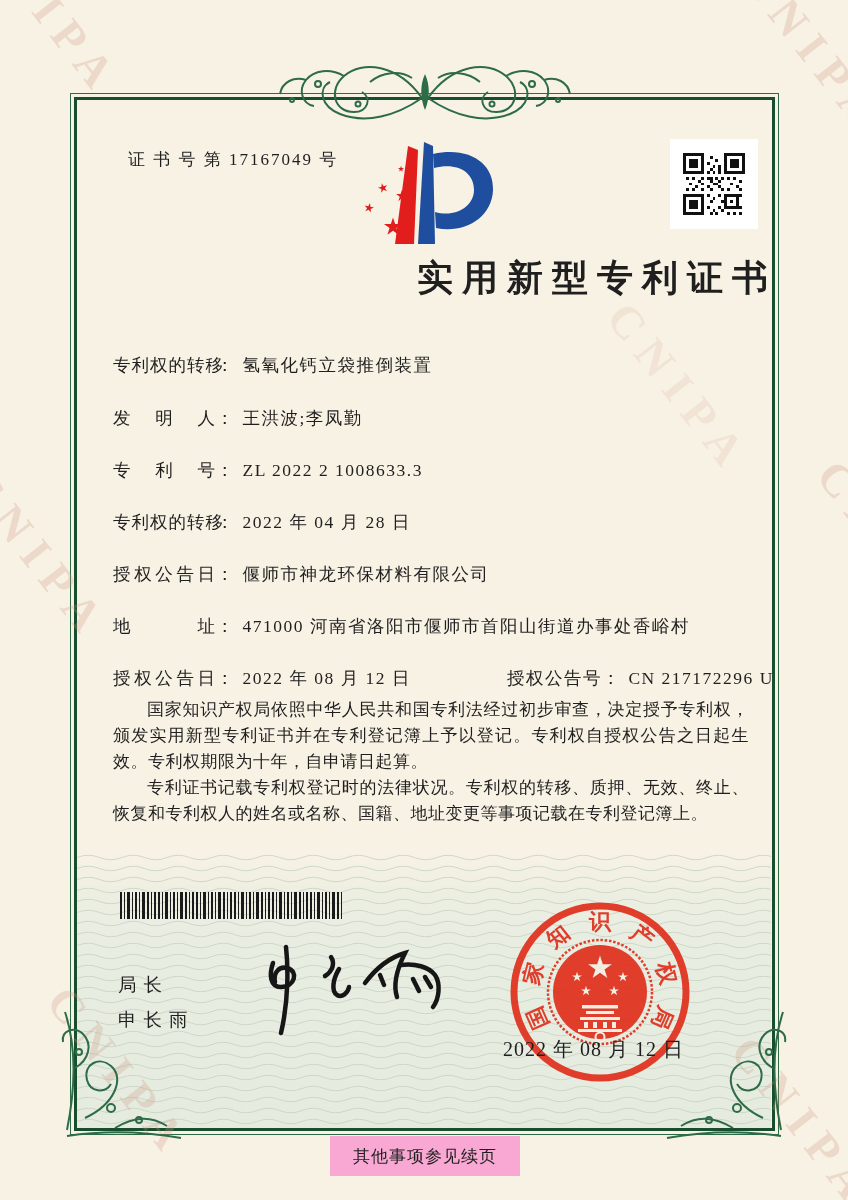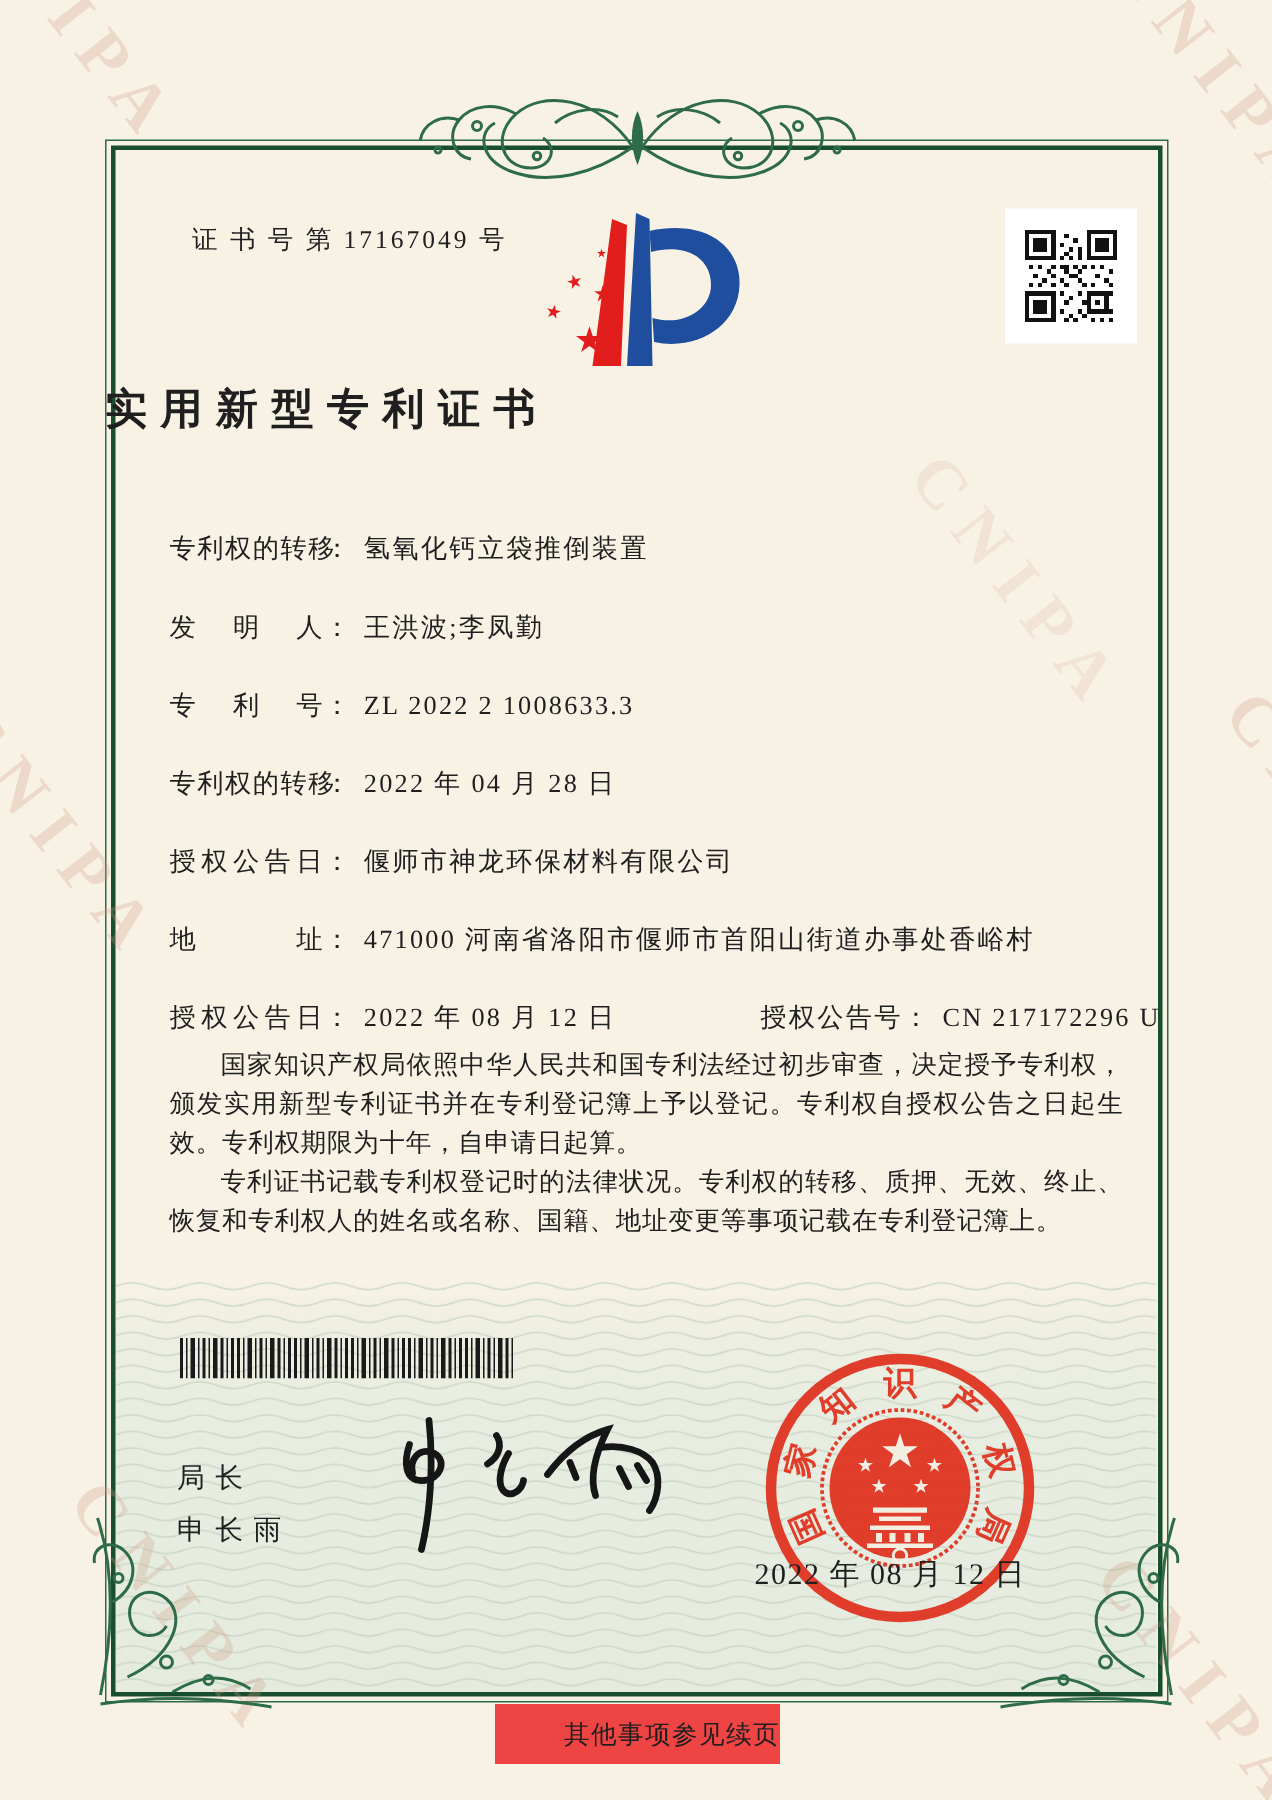--- a/index.html
+++ b/index.html
@@ -14,44 +14,44 @@
   .frame-inner{position:absolute;inset:3px;border:3px solid #184d2d;}
   
   .green-zone{position:absolute;left:77px;top:852px;width:694px;height:278px;z-index:1;
     background:linear-gradient(180deg,rgba(232,237,224,0) 0%,rgba(232,237,224,.75) 16%,#e8ede1 38%,#e5ebdf 100%);}
   .green-zone svg{position:absolute;inset:0;}
   
   .cert-no{position:absolute;left:100px;top:148px;font-size:17px;letter-spacing:2px;z-index:4;margin-left:28px;}
   .logo{position:absolute;left:338px;top:138px;width:180px;height:120px;z-index:4;}
   .qr-box{position:absolute;left:670px;top:139px;width:88px;height:90px;background:#ffffff;z-index:4;}
   .qr-box svg{position:absolute;left:13px;top:14px;}
-  .title{position:absolute;left:70px;top:254px;width:707px;text-align:left;
-         font-size:28px;font-weight:bold;letter-spacing:9px;z-index:4;}
+  .title{position:absolute;left:70px;top:254px;width:707px;text-align:right;
+         font-size:36px;font-weight:bold;letter-spacing:9px;z-index:4;}
   
   .frow{position:absolute;left:113px;font-size:17.5px;z-index:4;white-space:nowrap;}
   .flabel{display:inline-block;width:103px;text-align:justify;text-align-last:justify;letter-spacing:1px;}
   .fcolon{display:inline-block;}
   .fvalue{margin-left:9px;letter-spacing:1.5px;}
   .grant2{margin-left:96px;font-family:Liberation Serif, serif;}
   
   .paras{position:absolute;left:113px;top:697px;width:636px;font-size:17px;
          line-height:26px;text-align:justify;z-index:4;letter-spacing:0.5px;}
   .paras p{margin:0;text-indent:2em;}
   
   .barcode{position:absolute;left:120px;top:892px;width:222px;height:27px;z-index:4;}
   .sig-title{position:absolute;left:118px;top:972px;font-size:18.5px;letter-spacing:7px;z-index:4;}
   .sig-name{position:absolute;left:118px;top:1007px;font-size:18.5px;letter-spacing:7px;z-index:4;}
   .signature{position:absolute;left:245px;top:935px;z-index:4;}
   .seal{position:absolute;left:490px;top:878px;z-index:4;}
   .seal-date{position:absolute;left:503px;top:1036px;width:220px;font-size:20px;
              letter-spacing:1px;z-index:5;white-space:nowrap;}
   .page-info{position:absolute;left:70px;top:1090px;width:707px;text-align:center;
              font-size:15.5px;letter-spacing:2px;z-index:4;}
-  .note-box{position:absolute;left:330px;top:1136px;width:190px;height:40px;background:#ef4444;
-            display:flex;align-items:center;justify-content:flex-end;z-index:4;}
+  .note-box{position:absolute;left:330px;top:1136px;width:190px;height:40px;background:#f9a8d4;
+            display:flex;align-items:center;justify-content:center;z-index:4;}
   .note-box span{font-size:17px;letter-spacing:1px;}
   .ornament{position:absolute;z-index:3;pointer-events:none;}
 </style>
 </head>
 <body>
 
 <div class="canvas">
 
   <span class="wm" style="left:-52px;top:-16px">CNIPA</span>
   <span class="wm" style="left:712px;top:22px">CNIPA</span>

